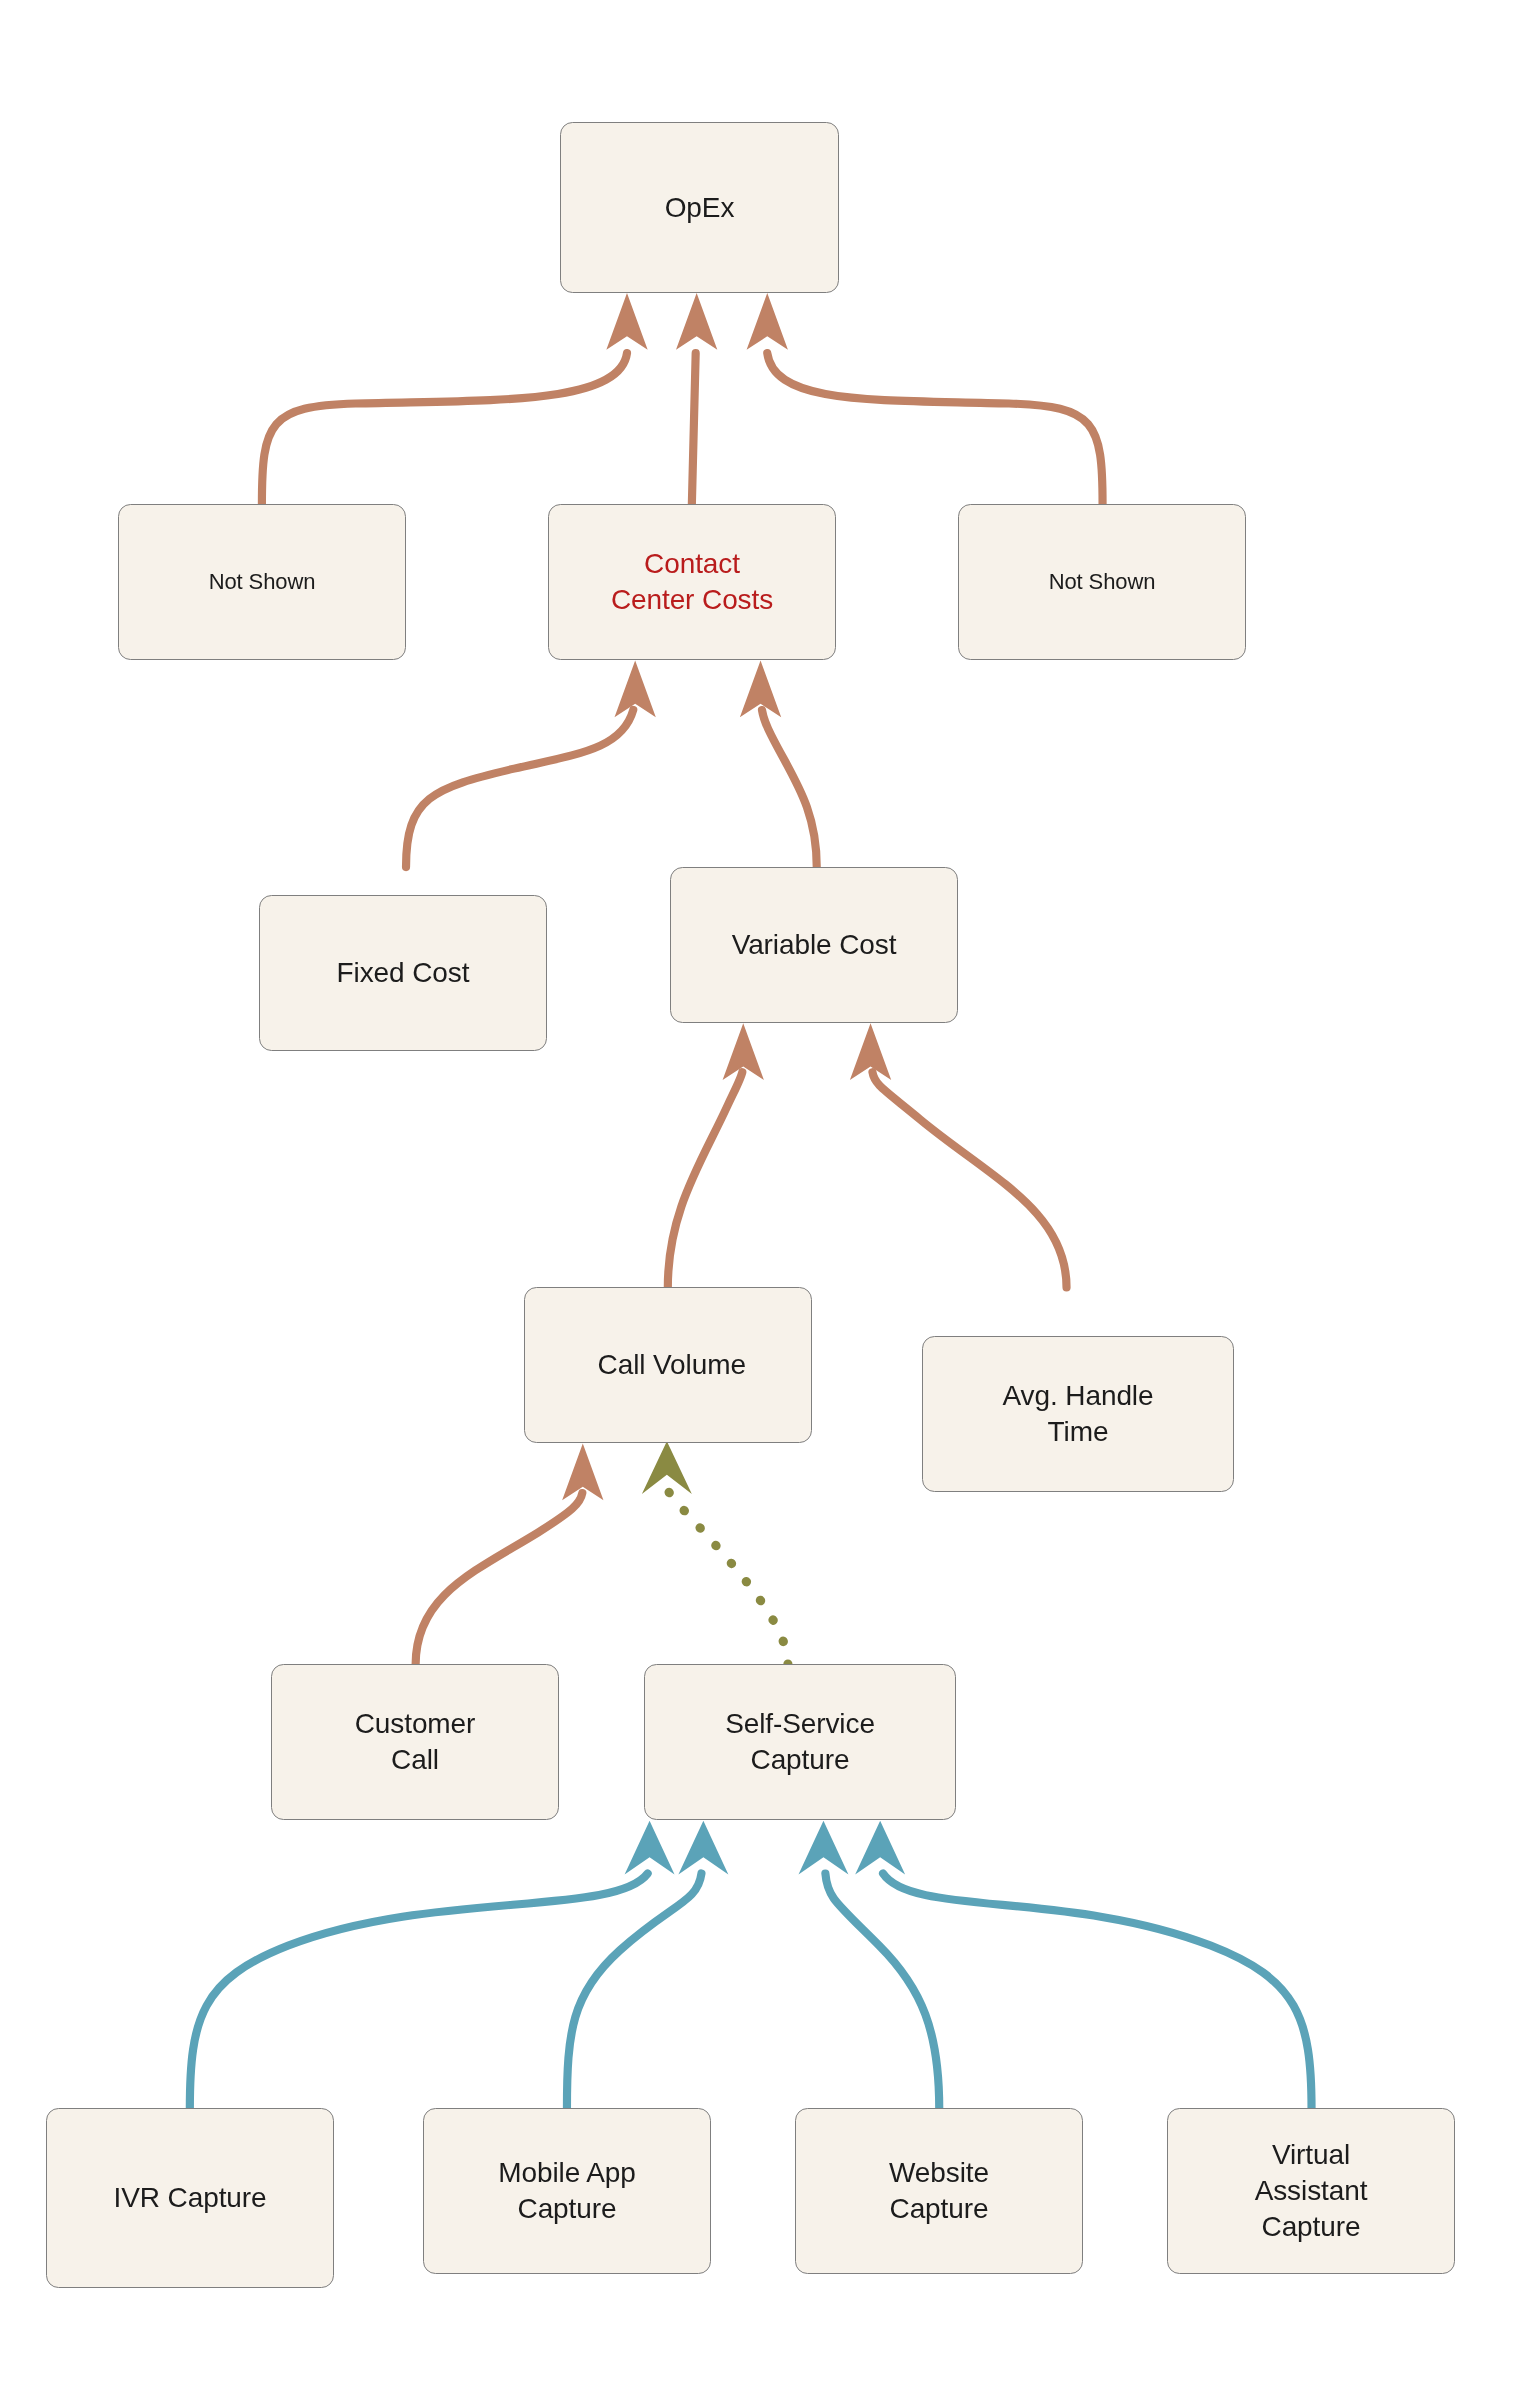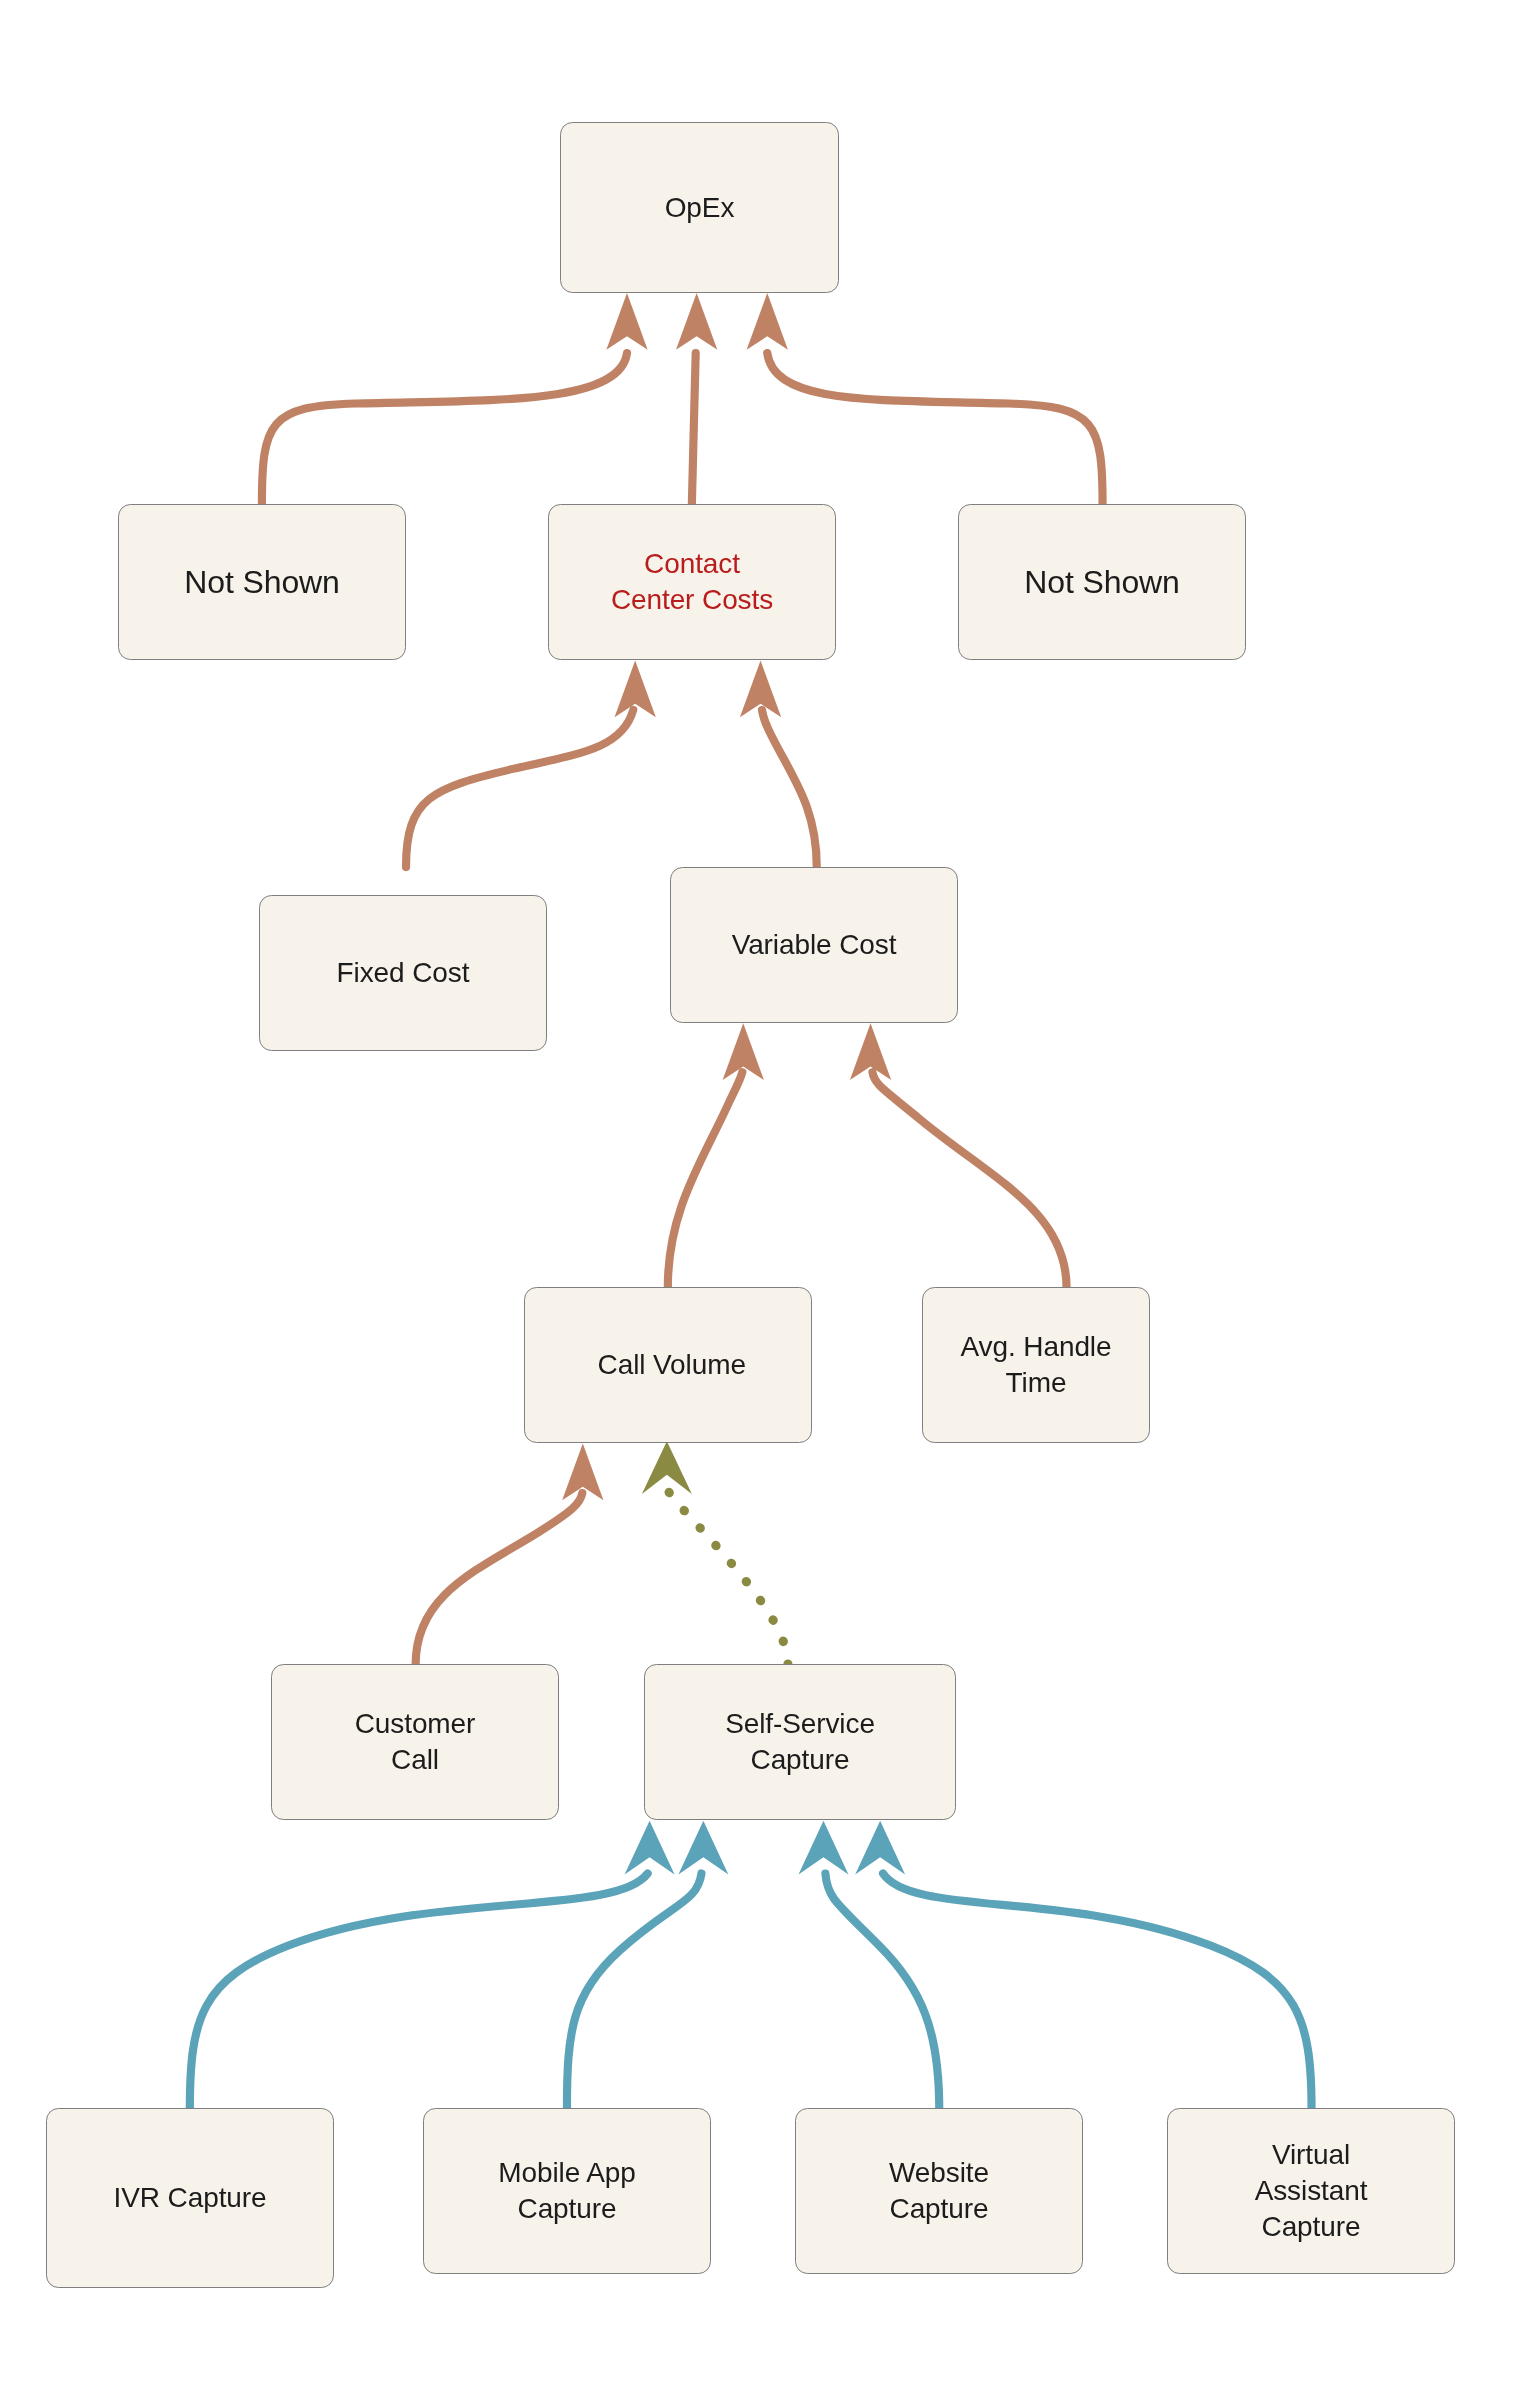--- a/index.html
+++ b/index.html
@@ -40,21 +40,21 @@
     font-family: "Liberation Sans", "DejaVu Sans", sans-serif;
     font-size: 28px;
     font-weight: normal;
     line-height: 1.28;
     letter-spacing: -0.1px;
     padding: 4.8px 8.6px;
     z-index: 5;
   }
   .node.plain {
     font-weight: normal;
-    font-size: 32px;
+    font-size: 22px;
   }
   .node .label {
     display: block;
     white-space: pre-line;
   }
 </style>
 </head>
 <body>
 
 <div id="diagram-root" style="background: rgb(255, 255, 255);">
@@ -149,21 +149,21 @@
   </div>
 
   <div class="node" id="node-variable" style="left: 670px; top: 867px; width: 288px; height: 156px; background: rgb(247, 242, 234); border-color: rgb(127, 127, 127); color: rgb(28, 28, 28);">
     <span class="label">Variable Cost</span>
   </div>
 
   <div class="node" id="node-callvol" style="left: 524px; top: 1287px; width: 288px; height: 156px; background: rgb(247, 242, 234); border-color: rgb(127, 127, 127); color: rgb(28, 28, 28); padding-left: 16px;">
     <span class="label">Call Volume</span>
   </div>
 
-  <div class="node" id="node-aht" style="left: 922px; top: 1287px; width: 228px; height: 156px; background: rgb(247, 242, 234); border-color: rgb(127, 127, 127); color: rgb(28, 28, 28);">
+  <div class="node" id="node-aht" style="left: 922px; top: 1336px; width: 312px; height: 156px; background: rgb(247, 242, 234); border-color: rgb(127, 127, 127); color: rgb(28, 28, 28);">
     <span class="label">Avg. Handle
 Time</span>
   </div>
 
   <div class="node" id="node-custbase" style="left: 271px; top: 1664px; width: 288px; height: 156px; background: rgb(247, 242, 234); border-color: rgb(127, 127, 127); color: rgb(28, 28, 28);">
     <span class="label">Customer
 Call</span>
   </div>
 
   <div class="node" id="node-selfserv" style="left: 644px; top: 1664px; width: 312px; height: 156px; background: rgb(247, 242, 234); border-color: rgb(127, 127, 127); color: rgb(28, 28, 28);">

